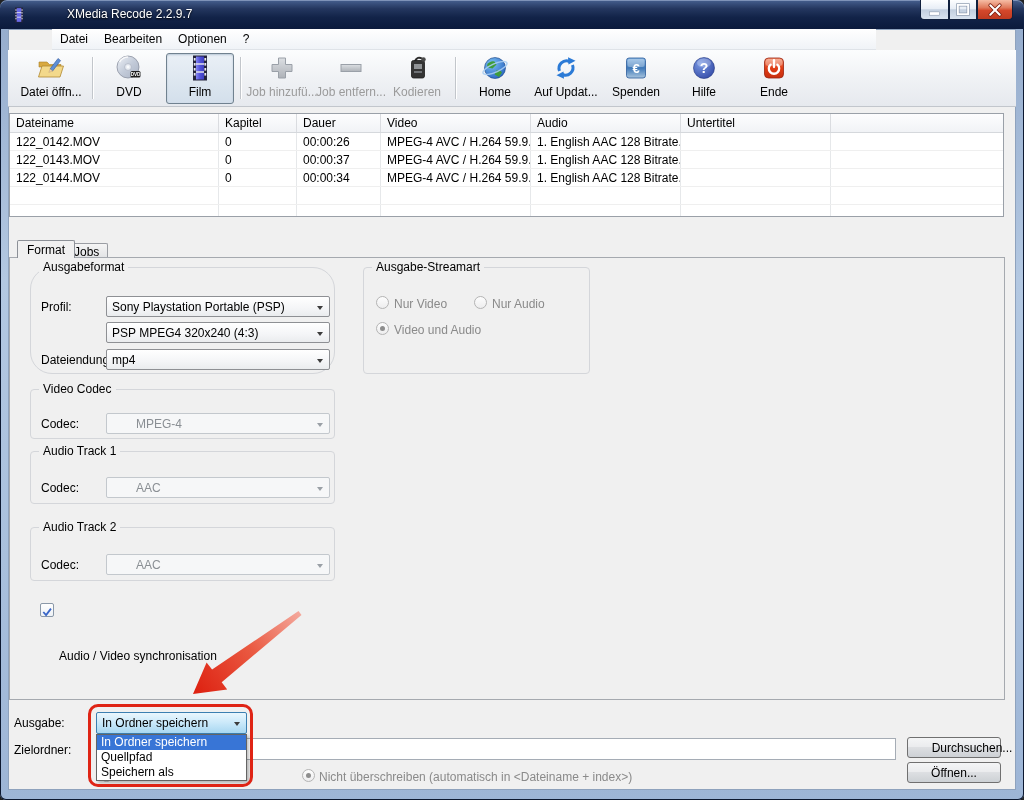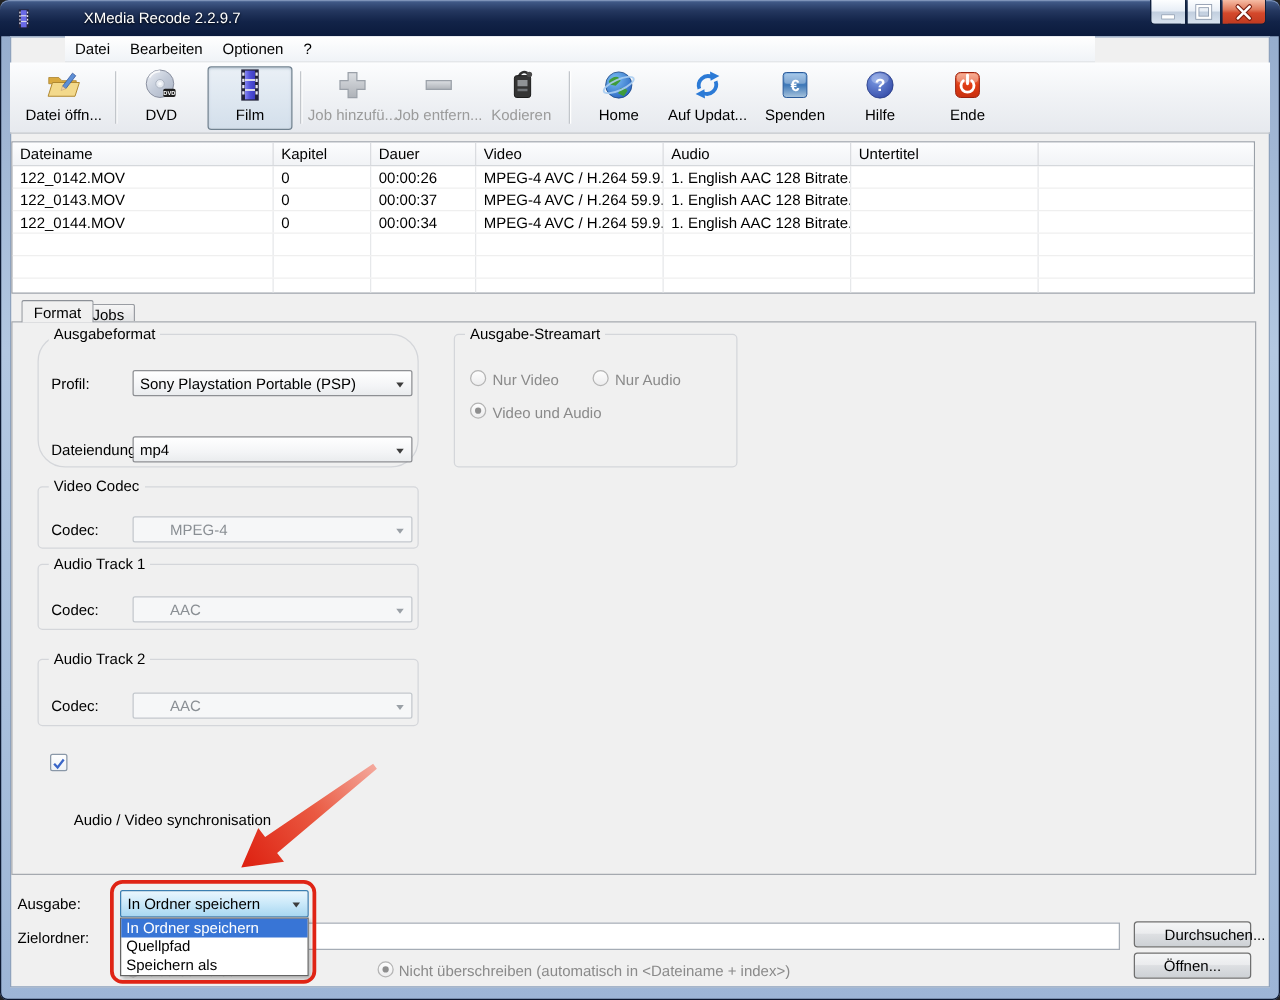--- a/index.html
+++ b/index.html
@@ -25,21 +25,21 @@
   #toolbar{position:absolute;left:8px;top:50px;width:1008px;height:57px;
        background:linear-gradient(180deg,#fcfdfe 0%,#f0f2f5 50%,#e6e9ee 100%);border-bottom:1px solid #c2c6cc;}
   .tbtn{position:absolute;top:4px;height:49px;display:flex;flex-direction:column;align-items:center;}
   .tbtn svg{width:28px;height:28px;}
   .tbtn .tlabel{font-size:12px;color:#000;margin-top:3px;white-space:nowrap;}
   .tbtn.disabled .tlabel{color:#9b9b9b;}
   .tsep{position:absolute;top:7px;width:1px;height:42px;background:#c2c6cb;box-shadow:1px 0 0 #ffffff;}
   #film-frame{position:absolute;left:158px;top:3px;width:68px;height:51px;border:1px solid #70818f;border-radius:3px;
        background:linear-gradient(180deg,#eaf0f6,#d3dfeb);box-shadow:inset 0 1px 2px #b8c6d4;}
   
-  #filetable{position:absolute;left:9px;top:113px;width:995px;height:122px;background:#fff;border:1px solid #9aa0a8;overflow:hidden;}
+  #filetable{position:absolute;left:9px;top:113px;width:995px;height:104px;background:#fff;border:1px solid #9aa0a8;overflow:hidden;}
   .thead{display:flex;height:19px;background:linear-gradient(180deg,#fdfdfe,#f1f3f6);border-bottom:1px solid #d5d8dc;}
   .th{font-size:12px;color:#000;padding:2px 0 0 6px;border-right:1px solid #dadce0;overflow:hidden;white-space:nowrap;}
   .trow{display:flex;height:18px;border-bottom:1px solid #efefef;}
   .td{font-size:12px;color:#000;padding:2px 0 0 6px;border-right:1px solid #e6e8ea;overflow:hidden;white-space:nowrap;}
   .c0{width:209px}.c1{width:78px}.c2{width:84px}.c3{width:150px}.c4{width:150px}.c5{width:150px}.cf{flex:1;border-right:none}
   
   .tab{position:absolute;font-size:12px;z-index:3;}
   #tab-format{left:17px;top:240px;height:18px;padding:2px 9px 0 9px;background:#f0f0f0;border:1px solid #8c9097;border-bottom:none;border-radius:2px 2px 0 0;}
   #tab-jobs{left:65px;top:243px;height:14px;padding:1px 8px 0 8px;background:linear-gradient(180deg,#f5f5f5,#e3e4e6);border:1px solid #9a9da3;border-bottom:none;border-radius:2px 2px 0 0;z-index:1;}
   #tabpanel{position:absolute;left:9px;top:257px;width:996px;height:443px;background:#f0f0f0;border:1px solid #a5a9af;z-index:2;}
@@ -349,20 +349,24 @@
   <div class="tab" id="tab-jobs">Jobs</div>
   <div id="tabpanel"></div>
 
   <div class="groupbox" style="left:30px;top:267px;width:305px;height:107px;border-radius:22px;">
     <span class="gb-title">Ausgabeformat</span>
     <span class="flabel" style="left:10px;top:32px;">Profil:</span>
     <div class="combo" style="left:75px;top:28px;width:224px;">
       <span>Sony Playstation Portable (PSP)</span>
       <span class="arrow"></span>
     </div>
+    <div class="combo" style="left:75px;top:54px;width:224px;">
+      <span>PSP MPEG4 320x240 (4:3)</span>
+      <span class="arrow"></span>
+    </div>
     <span class="flabel" style="left:10px;top:85px;">Dateiendung:</span>
     <div class="combo" style="left:75px;top:81px;width:224px;">
       <span>mp4</span>
       <span class="arrow"></span>
     </div>
   </div>
 
   <div class="groupbox" style="left:363px;top:267px;width:227px;height:107px;">
     <span class="gb-title">Ausgabe-Streamart</span>
     <span class="radio" style="left:12px;top:28px;"></span>

